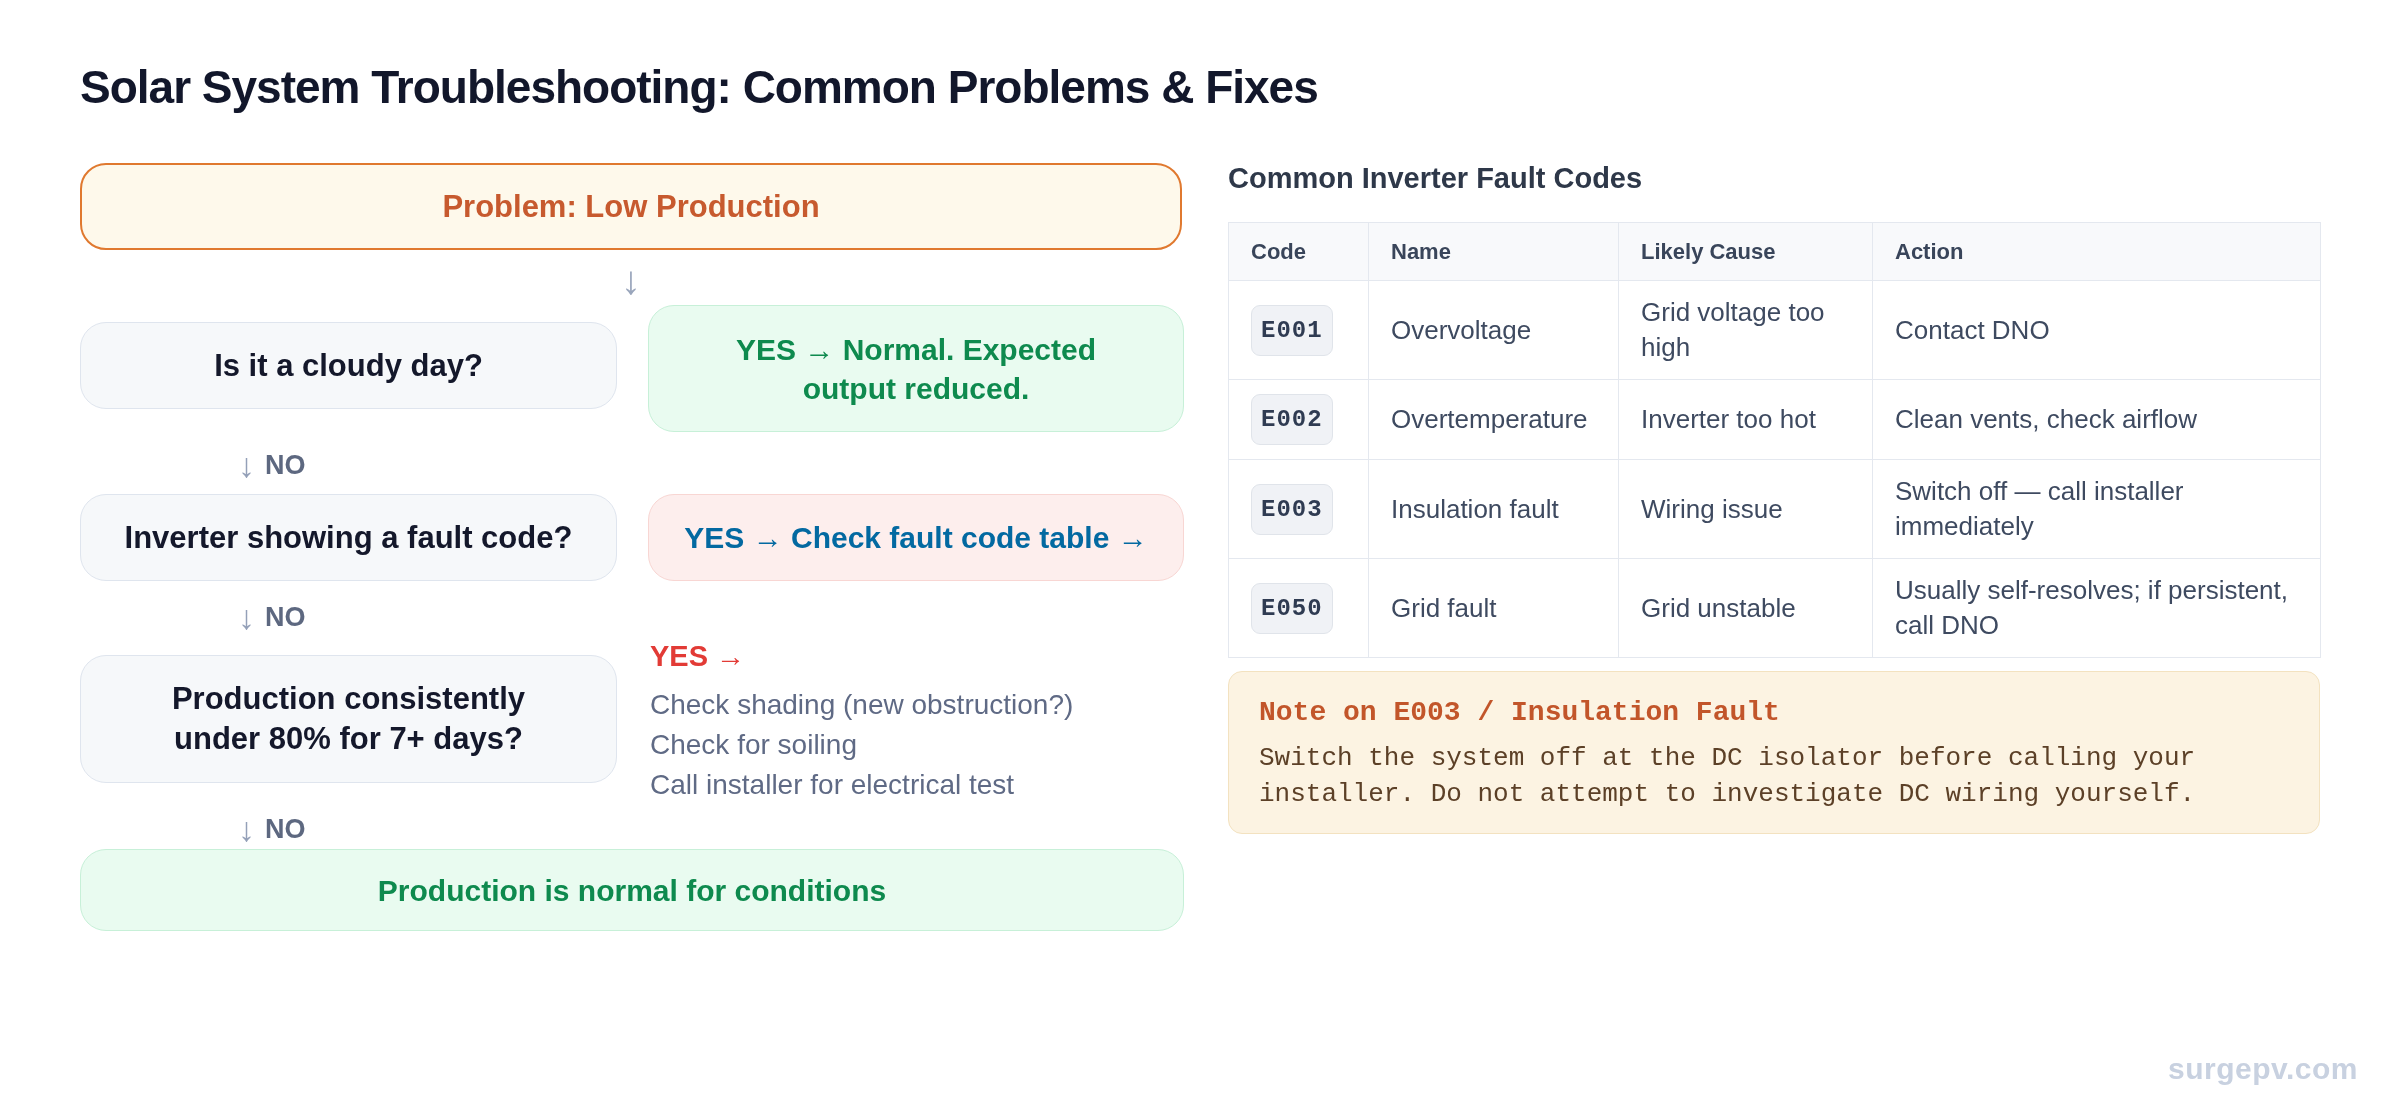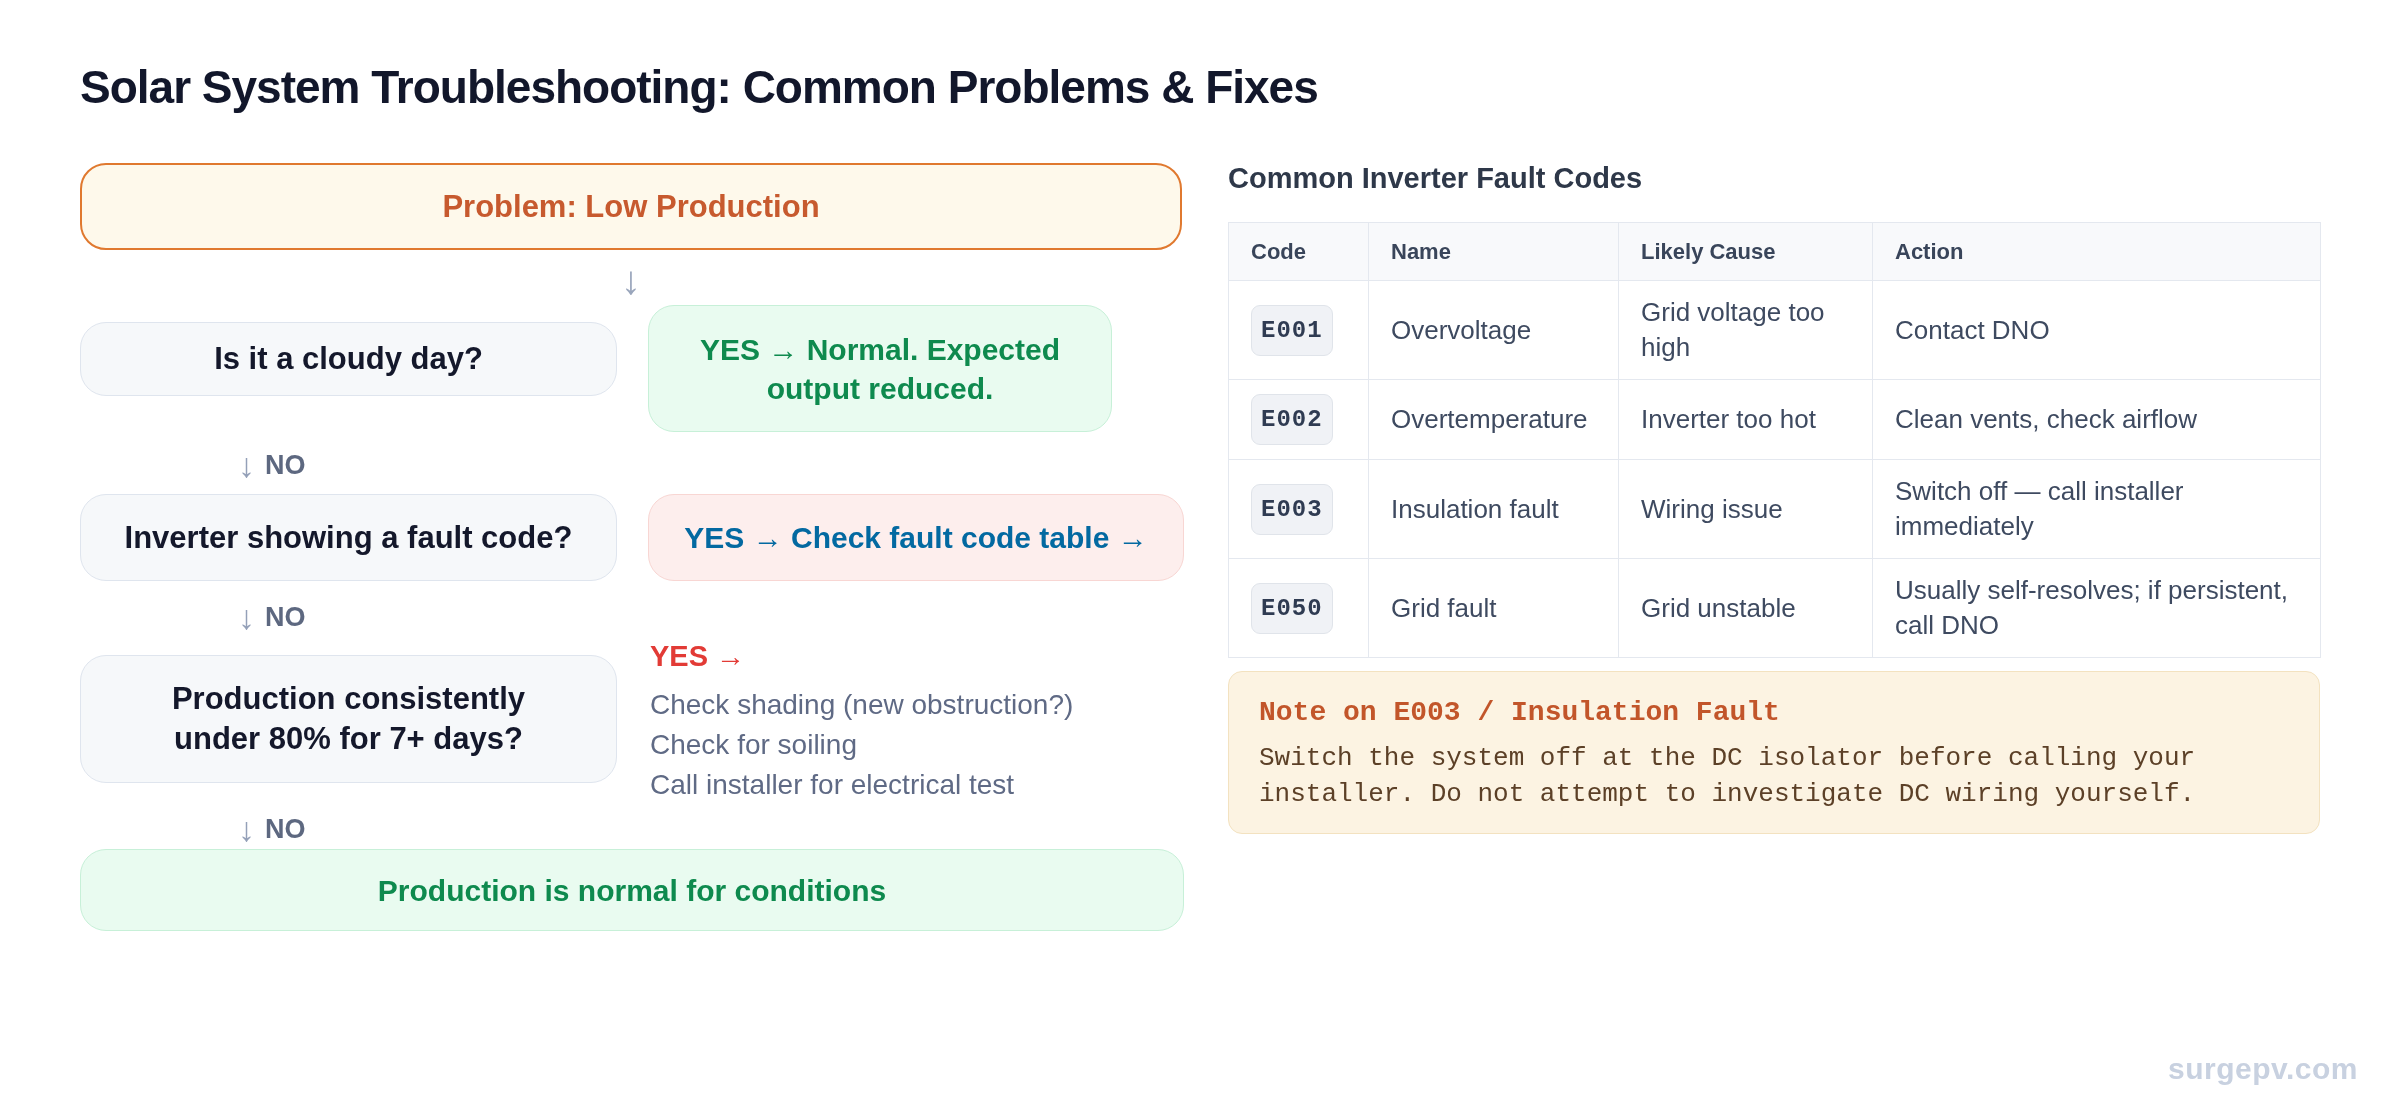--- a/index.html
+++ b/index.html
@@ -19,28 +19,28 @@
   }
   .problem-box {
     left:80px; top:163px; width:1102px; height:87px;
     background:#FEF9EB; border:2px solid #E0792F;
     color:#C75A2E; font-size:31px; font-weight:700;
   }
   .q-box {
     background:#F6F8FA; border:1px solid #DFE5EE;
     color:#14182B; font-size:31px; font-weight:700; line-height:40px;
   }
-  .q1 { left:80px; top:322px; width:537px; height:74px; }
+  .q1 { left:80px; top:322px; width:537px; height:87px; }
   .q2 { left:80px; top:494px; width:537px; height:87px; }
   .q3 { left:80px; top:655px; width:537px; height:128px; padding:0 46px; }
   .success-box {
     background:#E9FBF0; border:1px solid #C7F0D8;
     color:#0E8A4E; font-size:30px; font-weight:700; line-height:39px;
   }
-  .yes1 { left:648px; top:305px; width:464px; height:127px; padding:0 44px; }
+  .yes1 { left:648px; top:305px; width:536px; height:127px; padding:0 44px; }
   .result-box { left:80px; top:849px; width:1104px; height:82px; }
   .danger-box {
     background:#FDEEED; border:1px solid #F8D6D3;
     color:#0369a1; font-size:30px; font-weight:700;
   }
   .yes2 { left:648px; top:494px; width:536px; height:87px; }
   .flow-arrow {
     position:absolute; left:80px; top:258px; width:1102px;
     text-align:center; color:#9AA6BC; font-size:40px; font-weight:400;
   }

